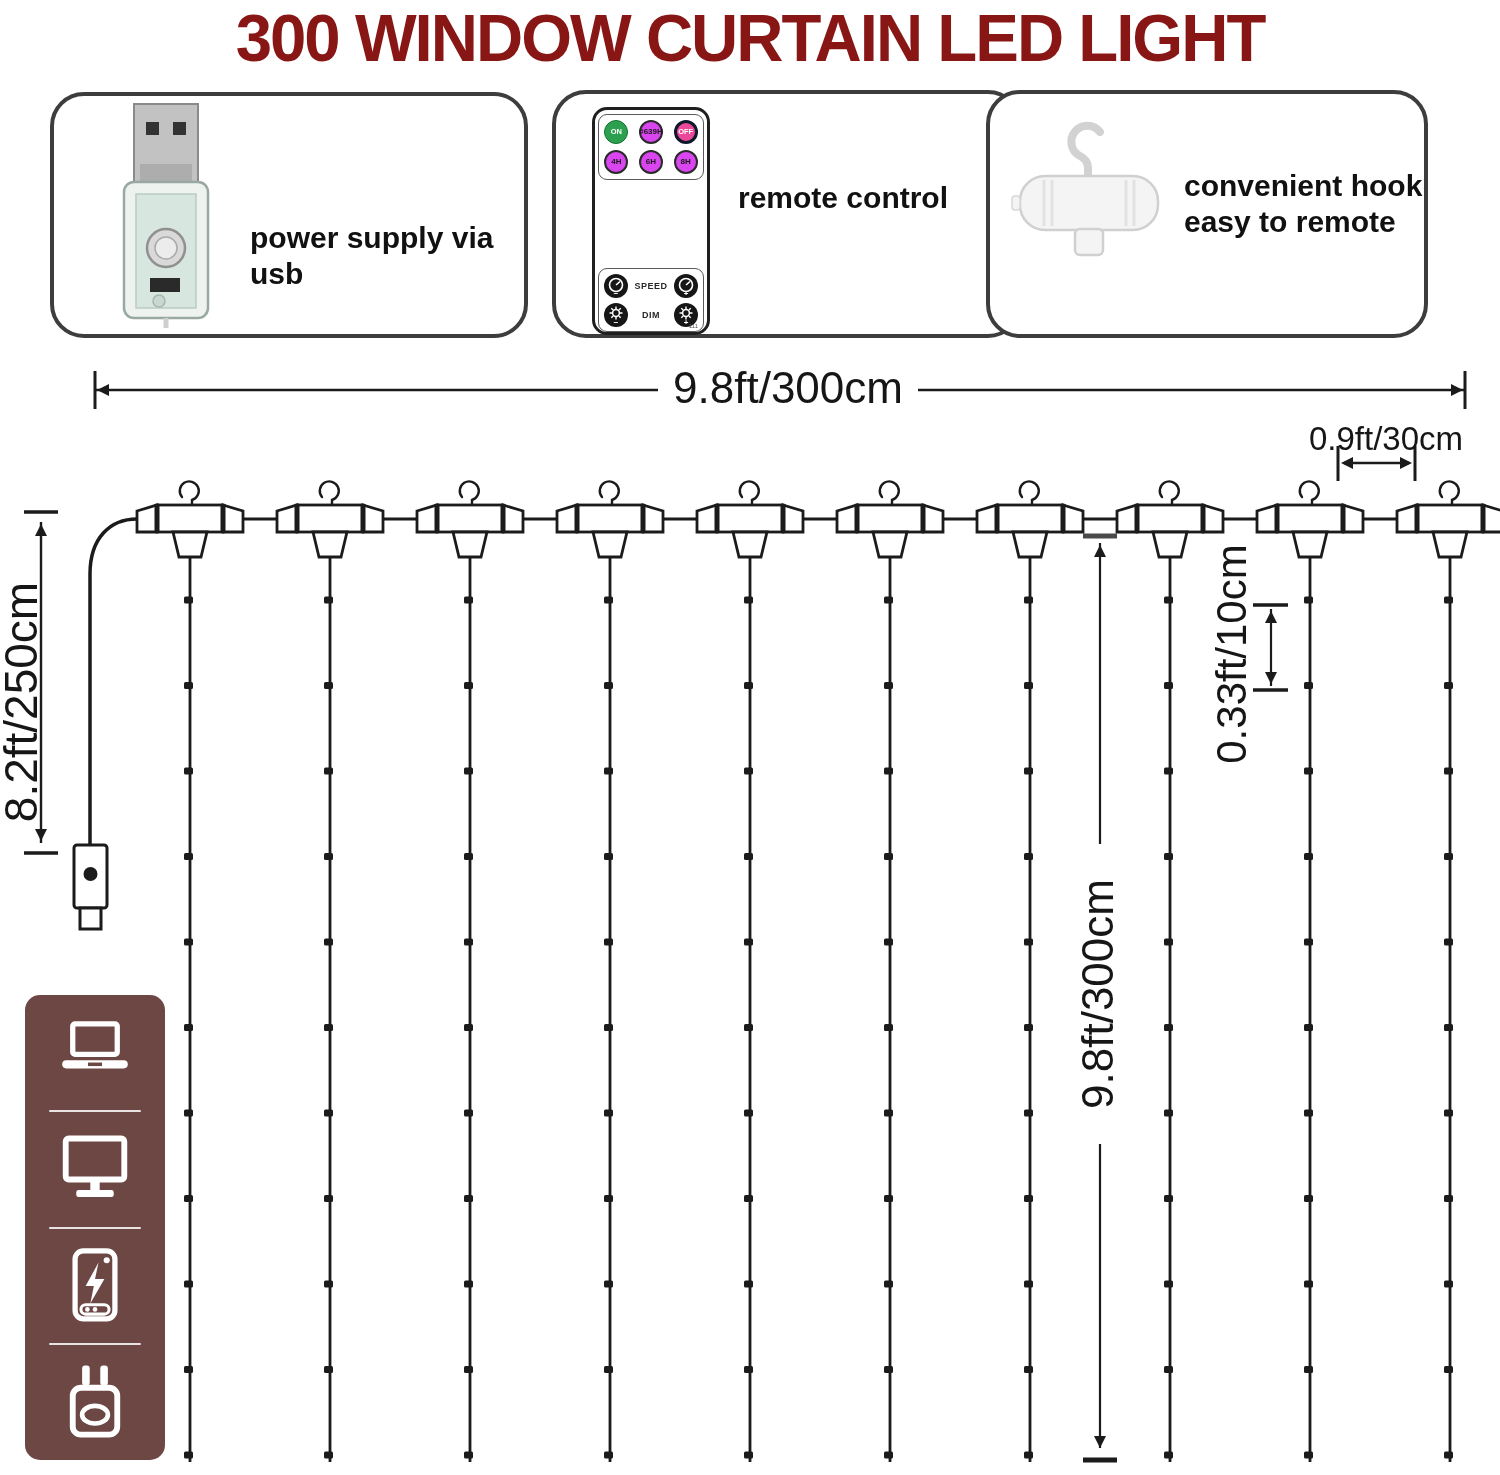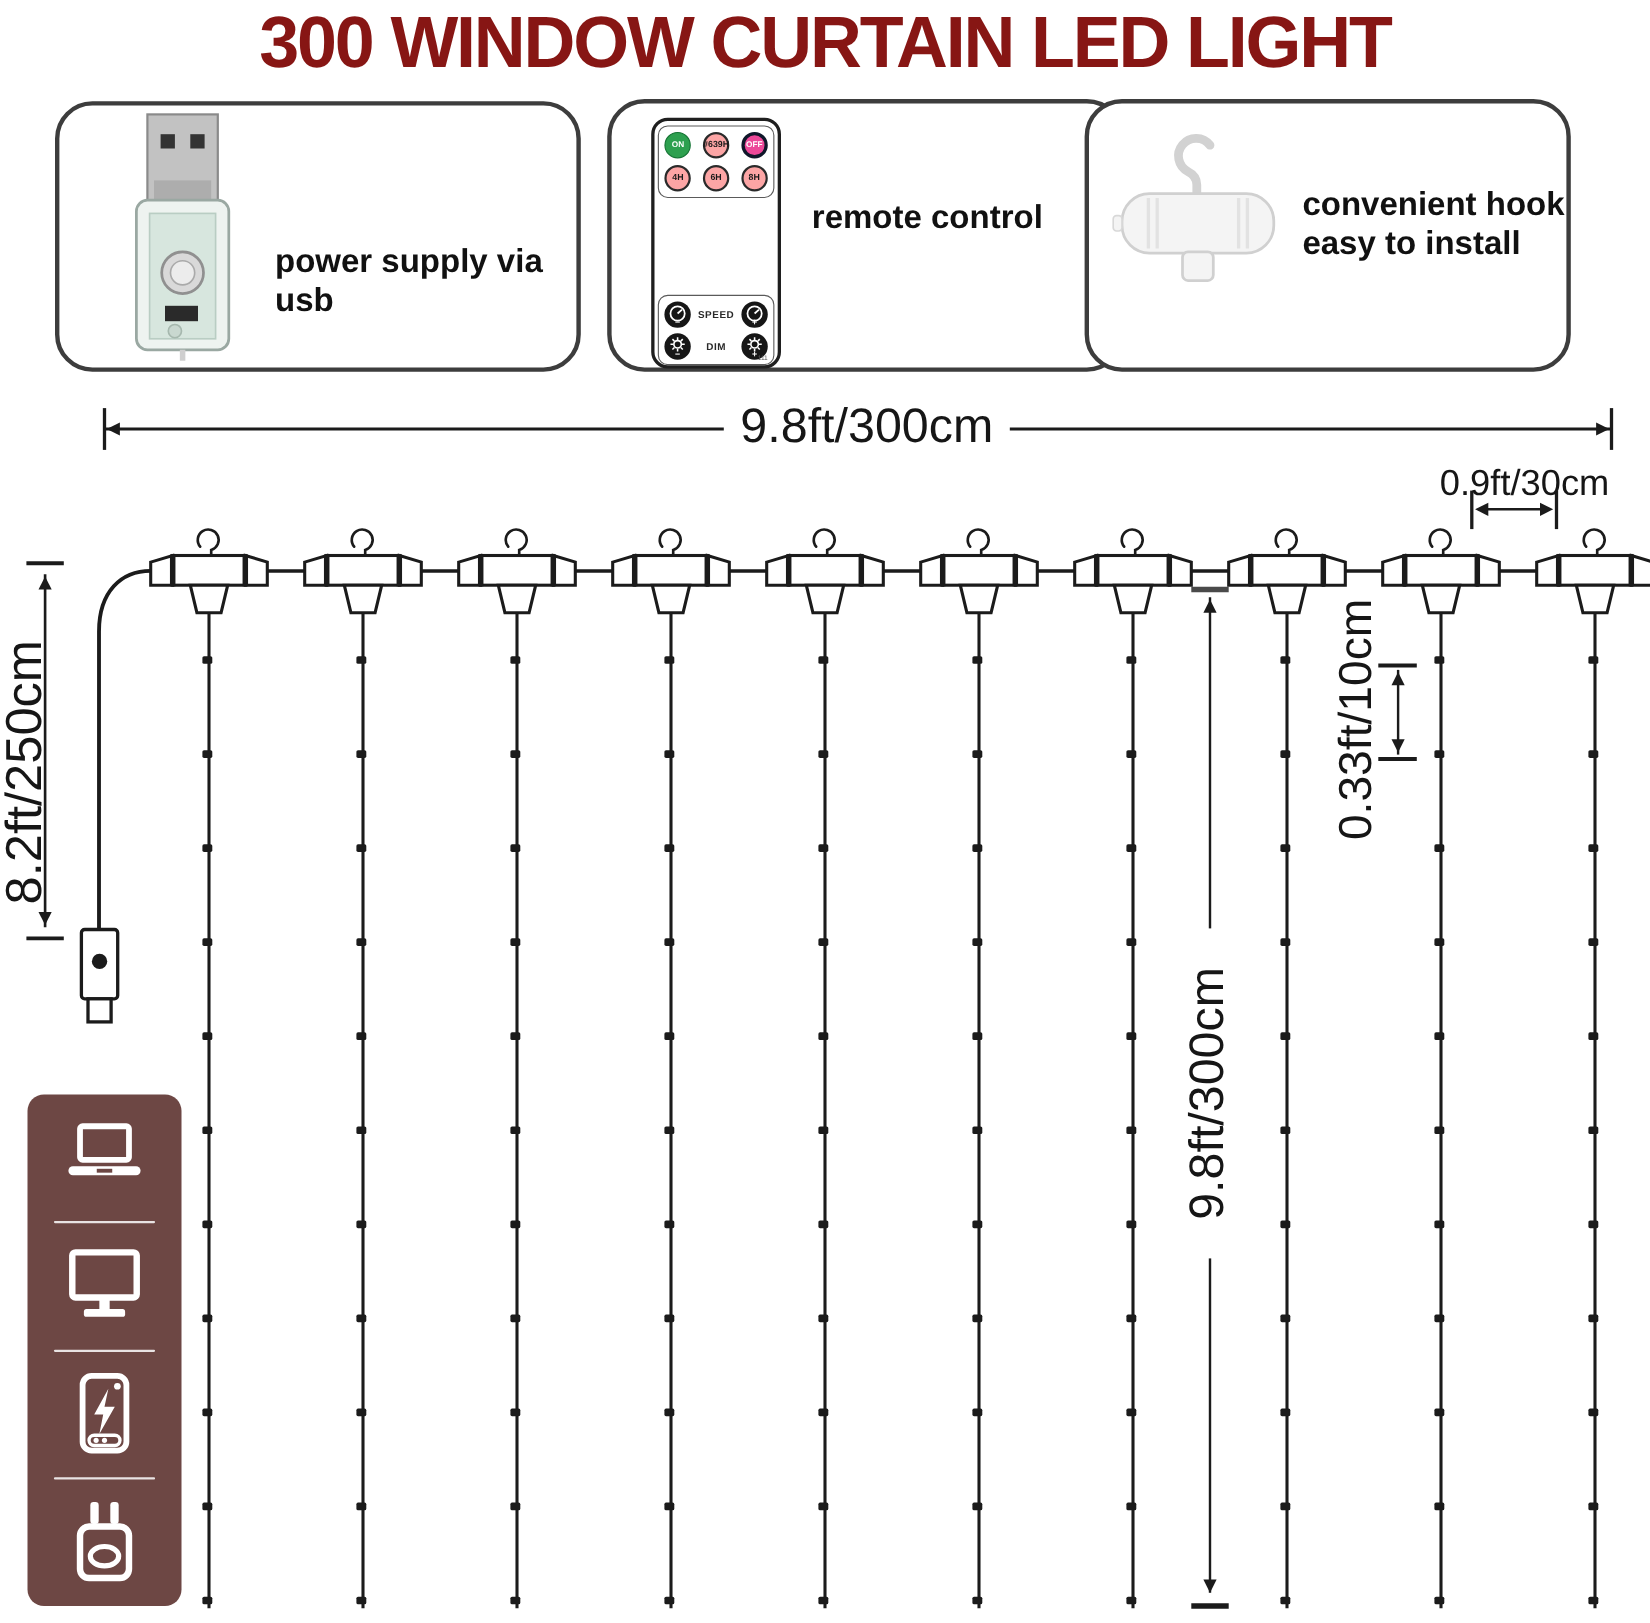--- a/index.html
+++ b/index.html
@@ -21,21 +21,21 @@
   .divider{width:92px;height:2px;background:rgba(255,255,255,.85);border-radius:1px;}
   
   .remote{position:absolute;left:36px;top:13px;width:112px;height:222px;background:#fff;
           border:3px solid #1f1f1f;border-radius:15px;}
   .rgroup{position:absolute;left:3px;right:3px;border:1.5px solid #5a5a5a;border-radius:9px;
           display:grid;grid-template-columns:repeat(3,1fr);justify-items:center;align-items:center;padding:2px 0;}
   .rbtn{width:24px;height:24px;border-radius:50%;display:flex;align-items:center;justify-content:center;
         text-align:left;font-weight:700;line-height:1.05;box-sizing:border-box;}
   .rbtn.green{background:#2da04f;color:#fff;border:1px solid #157334;font-size:7.5px;}
   .rbtn.red{background:#ec4899;color:#fff;border:3px solid #0f172a;font-size:7.5px;}
-  .rbtn.white{background:#fca5a5;color:#1a1a1a;border:2px solid #2a2a2a;font-size:8px;}
+  .rbtn.white{background:#d946ef;color:#1a1a1a;border:2px solid #2a2a2a;font-size:8px;}
   .rbtn.black{background:#161616;color:#fff;border:none;font-size:5.5px;padding:2px;}
   .rmid{font-size:9px;font-weight:700;color:#2a2a2a;letter-spacing:.5px;}
   .rcode{position:absolute;right:9px;bottom:3px;font-size:6px;color:#555;}
   svg{display:block;}
   #diagram-svg{position:absolute;left:0;top:0;z-index:1;}
 </style>
 </head>
 <body>
 
 <svg id="diagram-svg" width="1500" height="1475" viewBox="0 0 1500 1475">
@@ -400,21 +400,21 @@
 <div class="abs fbox" style="left:986px;top:90px;width:434px;height:240px;">
   <svg width="170" height="185" viewBox="0 0 170 185" style="position:absolute;left:14px;top:22px;">
     <path d="M96 16 a16 16 0 1 0 -20 24 q 8 4 8 12 v 8" fill="none" stroke="#d2d2d2" stroke-width="8" stroke-linecap="round"></path>
     <rect x="16" y="60" width="138" height="54" rx="25" fill="#f4f4f4" stroke="#d0d0d0" stroke-width="2.5"></rect>
     <path d="M40 64 v46 M48 64 v46 M122 64 v46 M130 64 v46" stroke="#e2e2e2" stroke-width="3"></path>
     <rect x="71" y="113" width="28" height="26" rx="5" fill="#f4f4f4" stroke="#d0d0d0" stroke-width="2.5"></rect>
     <rect x="8" y="80" width="8" height="14" rx="3" fill="#f4f4f4" stroke="#d8d8d8" stroke-width="1.5"></rect>
   </svg>
   <div class="flabel" style="left:194px;top:74px;">
     <div>convenient hook</div>
-    <div>easy to install</div>
+    <div>easy to remote</div>
   </div>
 </div>
 
 <div class="abs dim" style="left:658px;top:364px;width:260px;background:#fff;">9.8ft/300cm</div>
 <div class="abs dim" style="left:1300px;top:399px;width:172px;font-size:33px;line-height:36px;margin-top:22px;">0.9ft/30cm</div>
 <div class="abs dim rot" style="left:-129px;top:678px;width:300px;font-size:46px;">8.2ft/250cm</div>
 <div class="abs dim rot" style="left:948px;top:970px;width:300px;background:#fff;">9.8ft/300cm</div>
 <div class="abs dim rot" style="left:1102px;top:630px;width:260px;font-size:42px;">0.33ft/10cm</div>
 
 <div class="abs sidebar" id="sidebar" style="background: rgb(109, 71, 68);">

